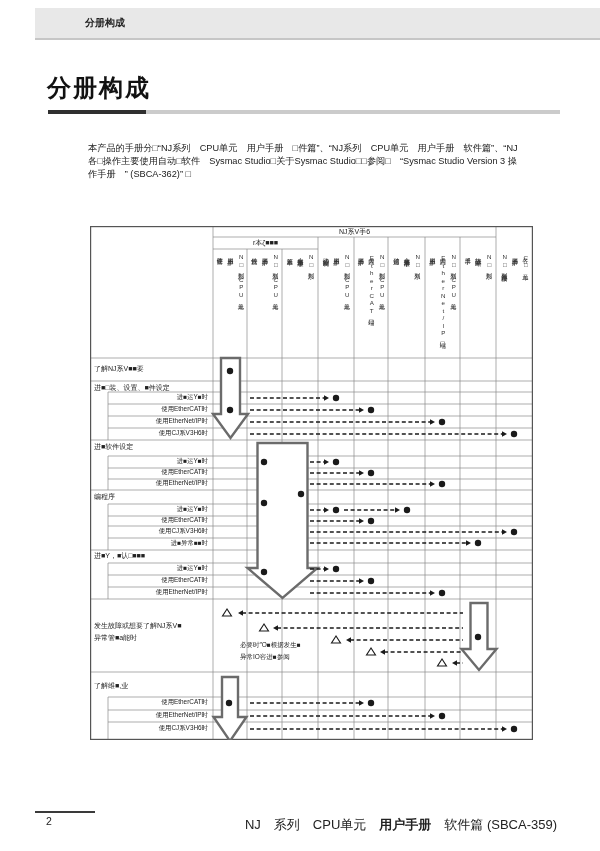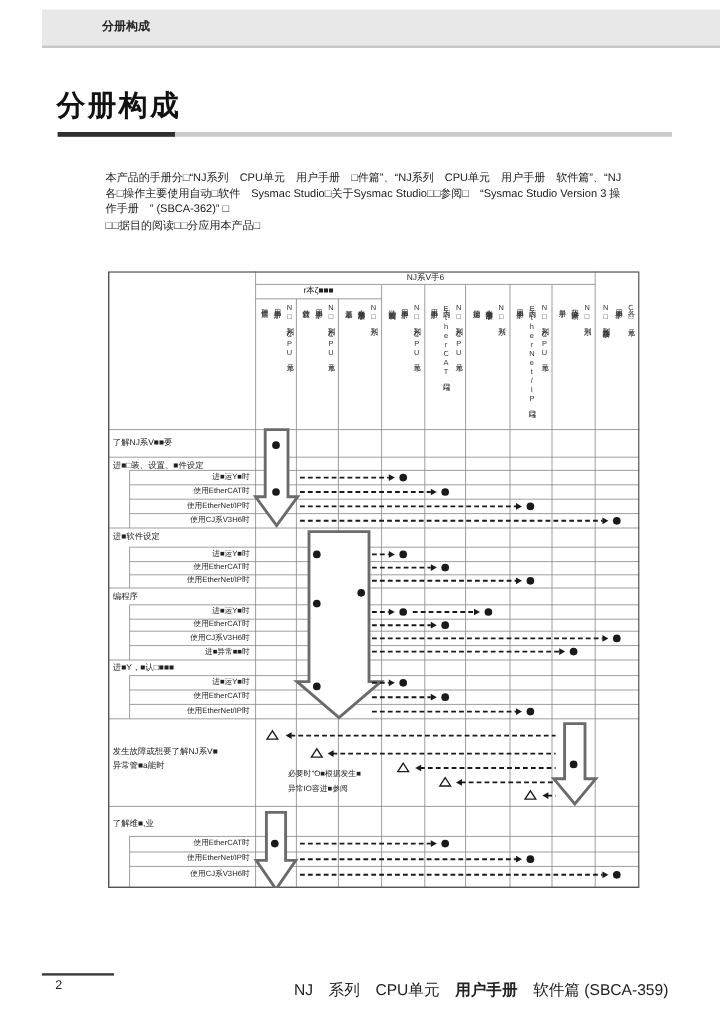--- a/index.html
+++ b/index.html
@@ -39,21 +39,20 @@
   </div>
 
   <div class="doc-title">分册构成</div>
   <div class="rule-dark"></div>
   <div class="rule-light"></div>
 
   <div class="intro">
     <div>本产品的手册分□“NJ系列　CPU单元　用户手册　□件篇”、“NJ系列　CPU单元　用户手册　软件篇”、“NJ</div>
     <div>各□操作主要使用自动□软件　Sysmac Studio□关于Sysmac Studio□□参阅□　“Sysmac Studio Version 3 操</div>
     <div>作手册　” (SBCA-362)” □</div>
-    <div>□□据目的阅读□□分应用本产品□</div>
   </div>
 
   <div class="tbl">
     <svg id="tsvg" width="443" height="514" viewBox="0 0 443 514">
         <line x1="123" y1="0" x2="123" y2="514" stroke="#8a8a8a" stroke-width="0.7"></line>
         <line x1="157" y1="23" x2="157" y2="514" stroke="#8a8a8a" stroke-width="0.7"></line>
         <line x1="192" y1="23" x2="192" y2="514" stroke="#8a8a8a" stroke-width="0.7"></line>
         <line x1="228" y1="11" x2="228" y2="514" stroke="#8a8a8a" stroke-width="0.7"></line>
         <line x1="264" y1="11" x2="264" y2="514" stroke="#8a8a8a" stroke-width="0.7"></line>
         <line x1="298" y1="11" x2="298" y2="514" stroke="#8a8a8a" stroke-width="0.7"></line>

